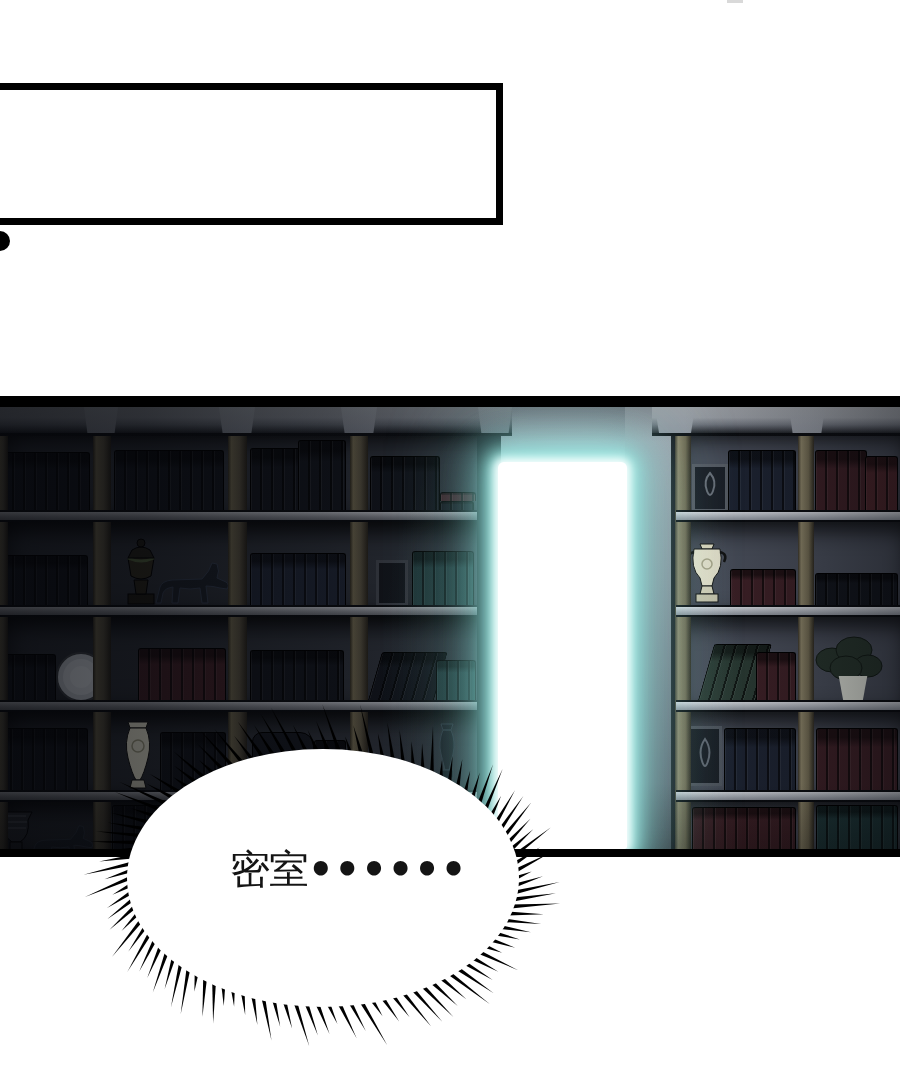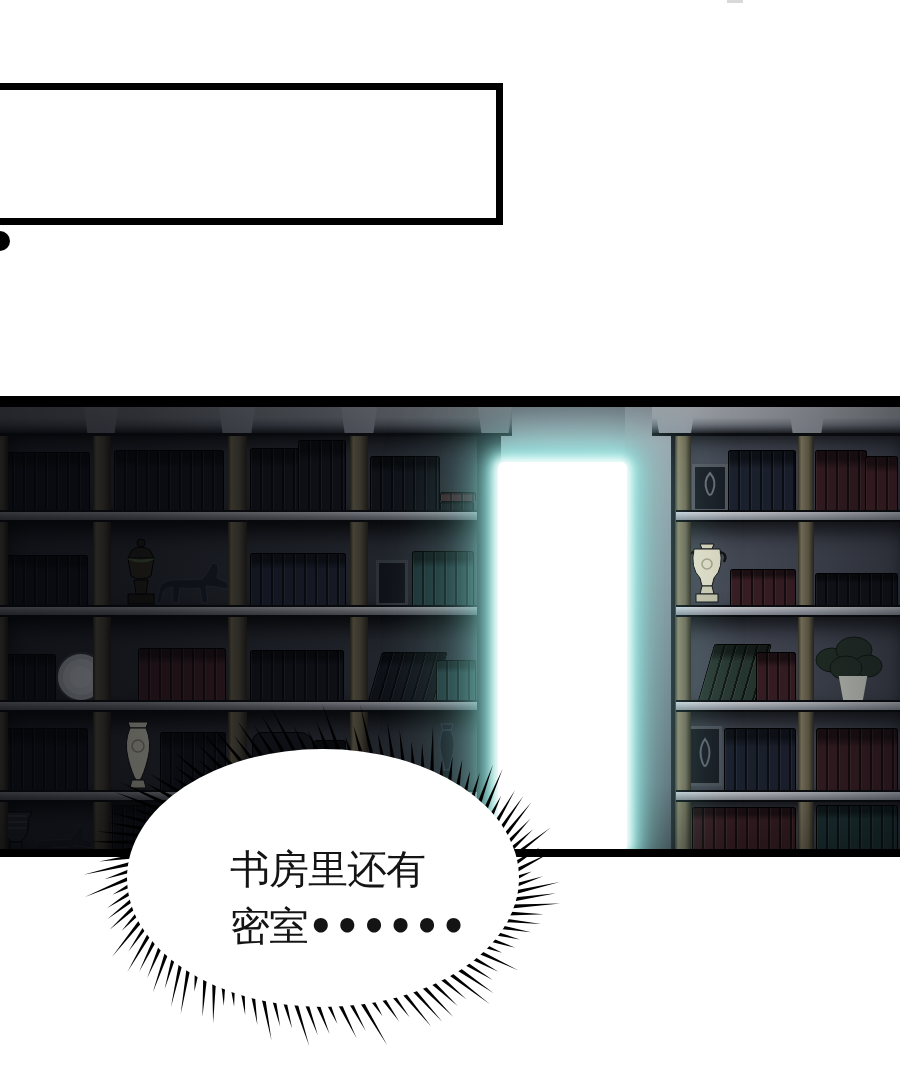--- a/index.html
+++ b/index.html
@@ -341,16 +341,15 @@
         <polygon points="503.3,834.5 506.3,836.8 531.4,802.3" fill="#000"></polygon>
         <polygon points="506.8,841.2 509.6,843.8 530.4,818.7" fill="#000"></polygon>
         <polygon points="509.7,848.1 512.3,850.9 533.2,829.2" fill="#000"></polygon>
         <polygon points="512.0,855.0 514.3,858.0 550.7,827.6" fill="#000"></polygon>
         <polygon points="513.7,862.0 515.8,865.2 540.1,847.3" fill="#000"></polygon>
         <polygon points="514.8,869.1 516.6,872.5 549.6,852.9" fill="#000"></polygon>
       </g>
     <ellipse cx="323" cy="878" rx="196" ry="129" fill="#ffffff"></ellipse>
   </svg>
   <div class="bubble-text">
-    <div><span>书房里还有</span></div>
     <div><span>密室</span><span class="dots">••••••</span></div>
   </div>
 </div>
 
 </body></html>

